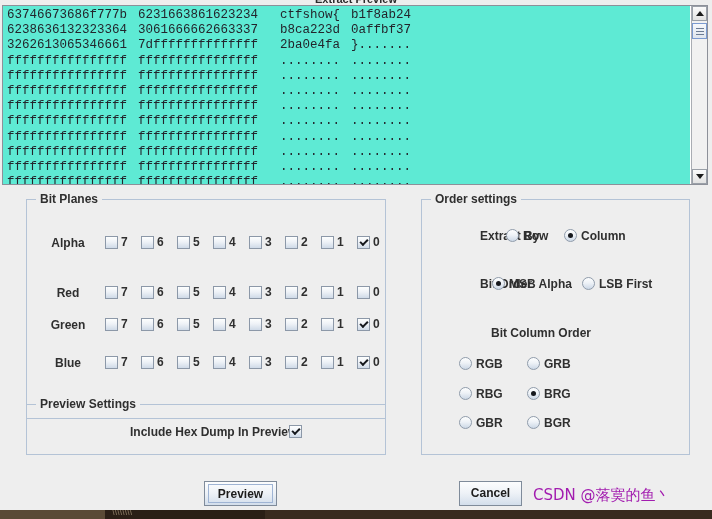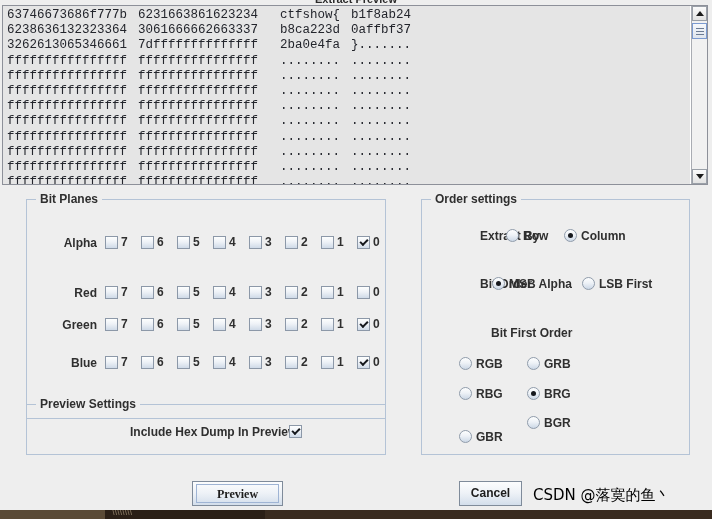--- a/index.html
+++ b/index.html
@@ -53,21 +53,21 @@
     background: #ffffff;
     border: 1px solid #8d9099;
     box-sizing: border-box;
     overflow: hidden;
   }
   .hexview {
     position: absolute;
     left: 0; top: 0;
     right: 17px; bottom: 0;
     overflow: hidden;
-    background: #e5e5e5;
+    background: #5eead4;
   }
   .hexlines {
     position: absolute;
     left: 4px; top: 2px;
     font-family: "Liberation Mono", "DejaVu Sans Mono", monospace;
     font-size: 12.5px;
     line-height: 15.2px;
     color: #23252c;
     white-space: pre;
   }
@@ -150,21 +150,21 @@
   .bp-row {
     position: absolute;
     left: 0;
     width: 100%;
     height: 22px;
   }
   .bp-label {
     position: absolute;
     left: 12px;
     width: 58px;
-    text-align: right;
+    text-align: center;
     line-height: 22px;
     font-size: 12px;
     font-weight: bold;
     color: #2f2f2f;
   }
   .bp-cells {
     position: absolute;
     left: 78px; top: 0;
     height: 22px;
   }
@@ -273,31 +273,31 @@
     line-height: 23px;
     cursor: default;
   }
   .btn .inner {
     position: absolute;
     left: 3px; right: 3px; top: 2px; bottom: 2px;
     line-height: 19px;
   }
   .btn.focused .inner { border: 1px solid #9fb4d4; }
 
-  #btn-preview  { left: 192px; width: 91px; font-family: Liberation Serif, serif; }
+  #btn-preview  { left: 204px; width: 73px; }
   #btn-savetext { left: 271px; width: 89px; }
   #btn-savebin  { left: 365px; width: 89px; }
   #btn-cancel   { left: 459px; width: 63px; }
 
   
   .watermark {
     position: absolute;
     left: 533px; top: 486px;
     font-size: 15px;
-    color: #000000;
+    color: #a21caf;
     white-space: nowrap;
     font-family: "DejaVu Sans", sans-serif;
   }
 
   
   .bottom-strip {
     position: absolute;
     left: 0; top: 510px;
     width: 712px; height: 9px;
     background: #3a2d20;
@@ -504,27 +504,27 @@
         <span class="opt" style="left: 84px; top: 28px;"><span class="rb"></span><span class="txt">Row</span></span>
         <span class="opt" style="left: 142px; top: 28px;"><span class="rb on"></span><span class="txt">Column</span></span>
       </div>
 
     <span class="field-label" style="left:13px; top:77px;">Bit Order</span>
     <div id="bit-order-opts">
         <span class="opt" style="left: 70px; top: 76px;"><span class="rb on"></span><span class="txt">MSB Alpha</span></span>
         <span class="opt" style="left: 160px; top: 76px;"><span class="rb"></span><span class="txt">LSB First</span></span>
       </div>
 
-    <span class="field-label" style="left:24px; top:126px;">Bit First Order</span>
+    <span class="field-label" style="left:24px; top:126px;">Bit Column Order</span>
     <div id="bpo-opts">
         <span class="opt" style="left: 37px; top: 156px;"><span class="rb"></span><span class="txt">RGB</span></span>
         <span class="opt" style="left: 105px; top: 156px;"><span class="rb"></span><span class="txt">GRB</span></span>
         <span class="opt" style="left: 37px; top: 186px;"><span class="rb"></span><span class="txt">RBG</span></span>
         <span class="opt" style="left: 105px; top: 186px;"><span class="rb on"></span><span class="txt">BRG</span></span>
-        <span class="opt" style="left: 37px; top: 229px;"><span class="rb"></span><span class="txt">GBR</span></span>
+        <span class="opt" style="left: 37px; top: 215px;"><span class="rb"></span><span class="txt">GBR</span></span>
         <span class="opt" style="left: 105px; top: 215px;"><span class="rb"></span><span class="txt">BGR</span></span>
       </div>
   </div>
 
   <div class="group" id="grp-preview">
     <span class="legend">Preview Settings</span>
     <span id="pv-label">Include Hex Dump In Preview</span>
     <span id="pv-check" class="cb checked"></span>
   </div>
 

